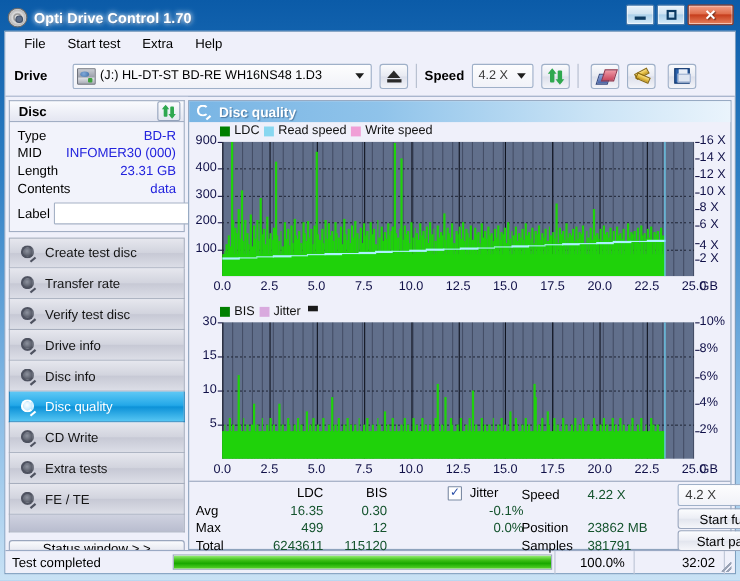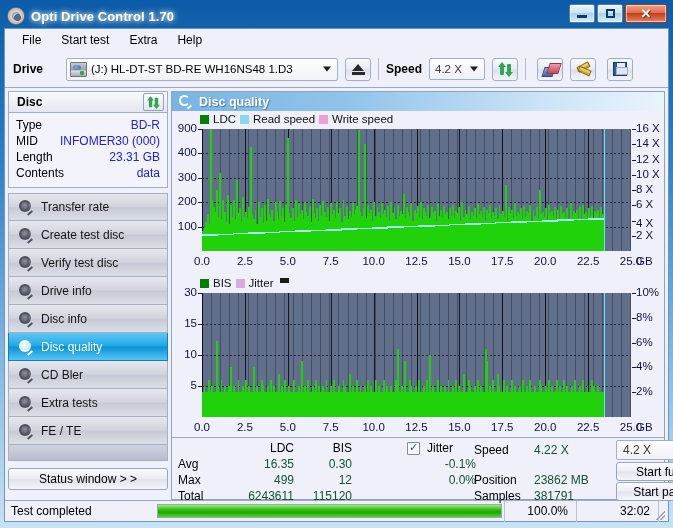--- a/index.html
+++ b/index.html
@@ -478,36 +478,43 @@
             <span class="inf-v">INFOMER30 (000)</span>
           </div>
           <div class="inf-row">
             <span class="inf-k">Length</span>
             <span class="inf-v">23.31 GB</span>
           </div>
           <div class="inf-row">
             <span class="inf-k">Contents</span>
             <span class="inf-v">data</span>
           </div>
+          <div class="label-row">
+            <span class="inf-k">Label</span>
+            <input id="label-input" type="text" placeholder="" style="">
+            <span class="disc-btn">
+              <span class="disc-glyph"></span>
+            </span>
+          </div>
         </div>
 
         <div id="nav">
           <div class="nav-item">
             <span class="nav-icon">
                 <span class="ring"></span>
                 <span class="tick"></span>
               </span>
-            <span>Transfer rate</span>
+            <span>Create test disc</span>
           </div>
           <div class="nav-item">
             <span class="nav-icon">
                 <span class="ring"></span>
                 <span class="tick"></span>
               </span>
-            <span>Create test disc</span>
+            <span>Transfer rate</span>
           </div>
           <div class="nav-item">
             <span class="nav-icon">
                 <span class="ring"></span>
                 <span class="tick"></span>
               </span>
             <span>Verify test disc</span>
           </div>
           <div class="nav-item">
             <span class="nav-icon">
@@ -528,21 +535,21 @@
                 <span class="ring"></span>
                 <span class="tick"></span>
               </span>
             <span>Disc quality</span>
           </div>
           <div class="nav-item">
             <span class="nav-icon">
                 <span class="ring"></span>
                 <span class="tick"></span>
               </span>
-            <span>CD Bler</span>
+            <span>CD Write</span>
           </div>
           <div class="nav-item">
             <span class="nav-icon">
                 <span class="ring"></span>
                 <span class="tick"></span>
               </span>
             <span>Extra tests</span>
           </div>
           <div class="nav-item">
             <span class="nav-icon">

